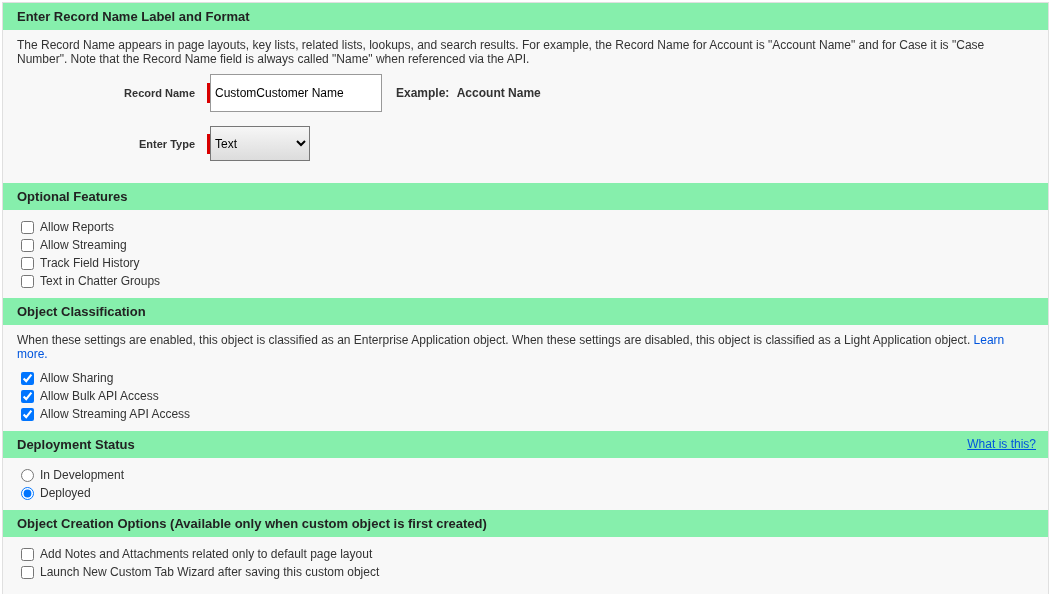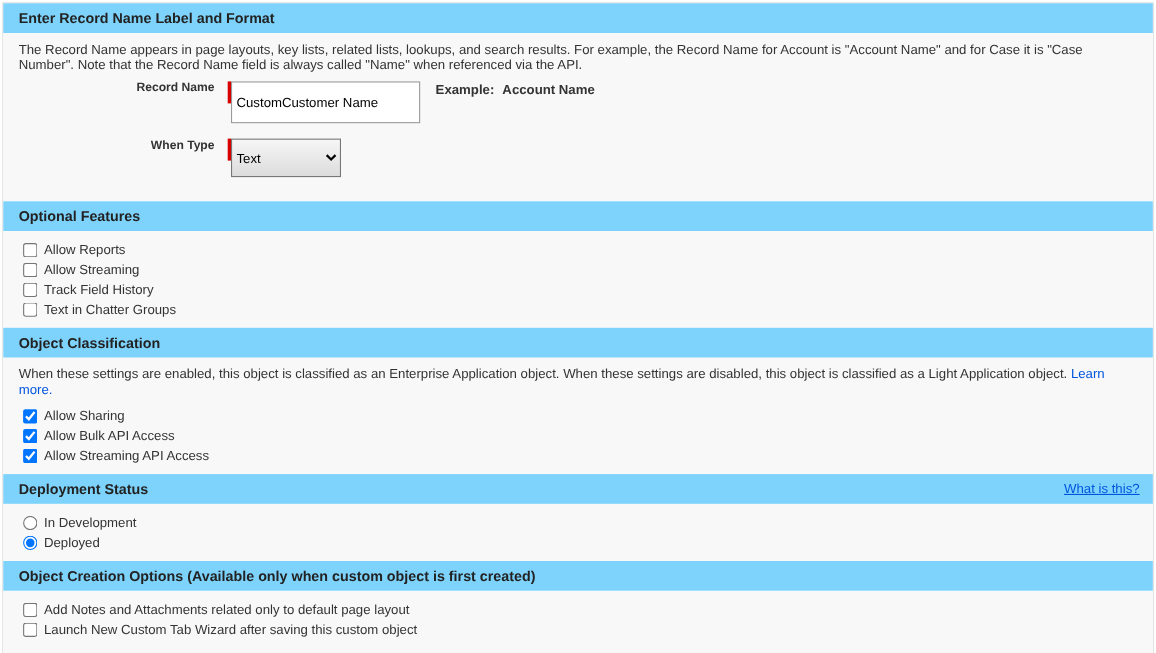--- a/index.html
+++ b/index.html
@@ -10,21 +10,21 @@
     font-size: 12px;
     color: #333;
     background: #fff;
     width: 1051px;
   }
   .page {
     border: 1px solid #e0e0e0;
     margin: 2px;
   }
   .section-header {
-    background: #7dd3fc;
+    background: #86efac;
     padding: 6px 14px;
     font-weight: bold;
     font-size: 13px;
     color: #222;
     position: relative;
   }
   .section-header .header-link {
     position: absolute;
     right: 12px;
     top: 6px;
@@ -38,21 +38,21 @@
   .section-body {
     background: #f8f8f8;
     padding: 8px 14px;
   }
   .desc {
     color: #333;
     margin-bottom: 8px;
   }
   .form-row {
     display: flex;
-    align-items: flex-start;
+    align-items: center;
     margin: 6px 0 14px 0;
   }
   .form-label {
     width: 190px;
     text-align: right;
     padding-right: 12px;
     font-size: 11px;
     color: #333;
     font-weight: bold;
   }
@@ -128,21 +128,21 @@
     <div class="form-row">
       <div class="form-label">Record Name</div>
       <span class="req-bar"></span>
       <input type="text" class="text-input" value="CustomCustomer Name" style="">
       <span class="example">
         <span class="example-lbl">Example:</span>
         <span class="example-val">Account Name</span>
       </span>
     </div>
     <div class="form-row">
-      <div class="form-label">When Type</div>
+      <div class="form-label">Enter Type</div>
       <span class="req-bar"></span>
       <select class="select-input">
         <option>Text</option>
       </select>
     </div>
   </div>
 
   <div class="section-header">
     <span>Optional Features</span>
   </div>

